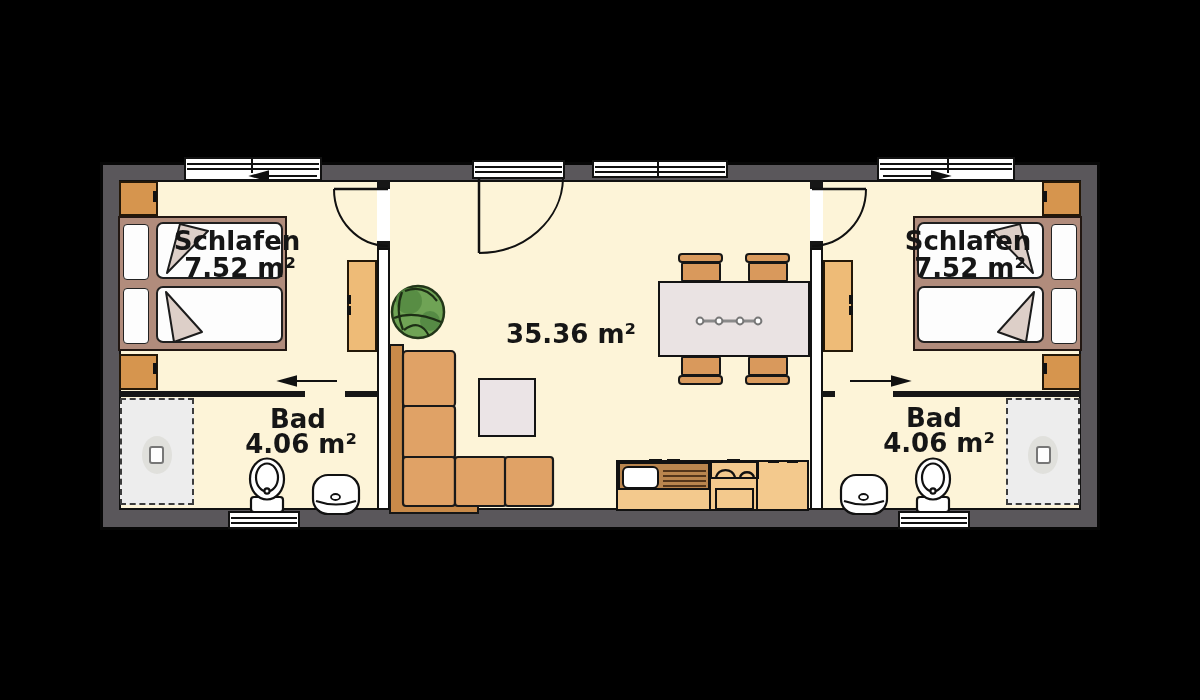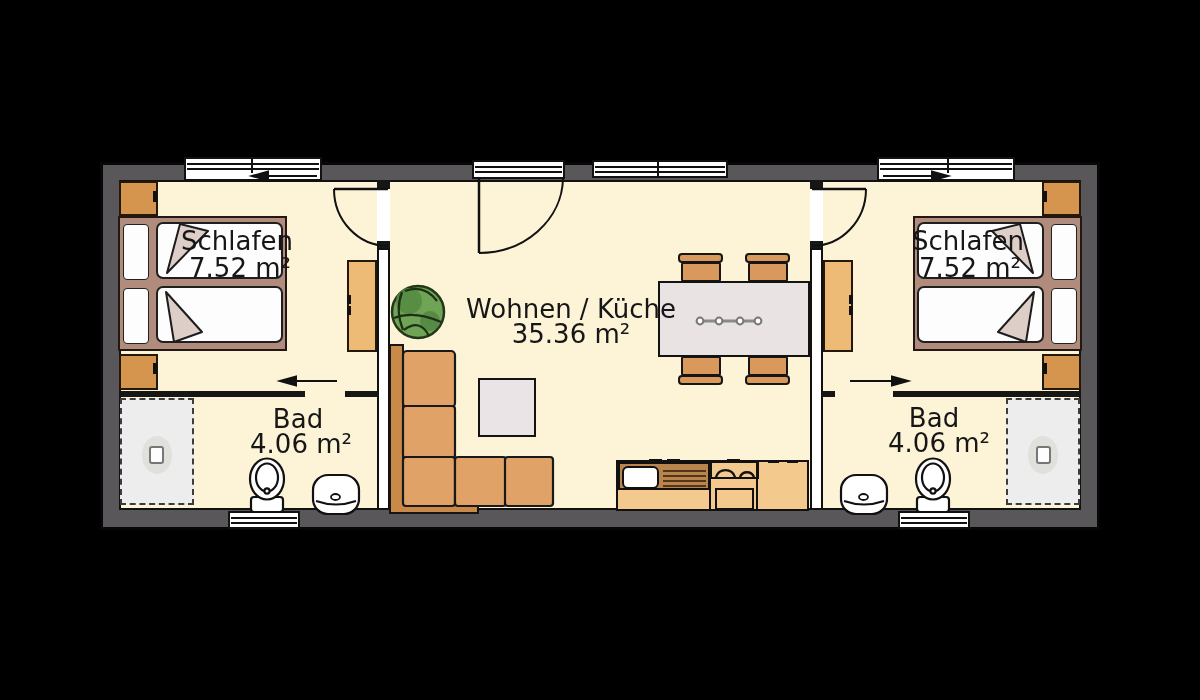--- a/index.html
+++ b/index.html
@@ -4,21 +4,21 @@
 <style>
   :root{
     --background:#000; --wall:#5a575b; --line:#111; --floor:#fdf4d8;
     --bed_frame:#b18c7c; --mattress:#fdfdfd; --blanket:#ddcfc8;
     --wardrobe:#d6954e; --dresser:#eebb77; --sofa_back:#c98a49; --sofa_seat:#e0a266;
     --chair:#d9995c; --table:#eae3e3; --coffee_table:#ebe4e6;
     --kitchen:#f3c98d; --kitchen_dark:#b9854e; --shower:#ededed; --plant:#6fa355;
   }
   html,body{margin:0;padding:0;background:var(--background);}
   #stage{position:relative;width:1200px;height:700px;background:var(--background);
-         font-family:"DejaVu Sans","Liberation Sans",sans-serif;overflow:hidden;}
+         font-family:"DejaVu Sans","Liberation Sans",sans-serif;overflow:hidden;font-weight:bold;}
   #stage *{box-sizing:border-box;}
   .abs{position:absolute;}
   .building{left:100px;top:162px;width:1000px;height:368px;background:var(--wall);
             border:3px solid #070707;}
   .floor{left:119px;top:180px;width:962px;height:330px;background:var(--floor);
          border:2.5px solid var(--line);}
   
   .iwall{background:#fff;border:2px solid var(--line);}
   .iwall-black{background:#161616;}
   .wopen{background:#fff;}
@@ -241,19 +241,18 @@
         <rect x="347" y="306" width="4" height="9"></rect>
       <rect x="849" y="295" width="4" height="9"></rect>
         <rect x="849" y="306" width="4" height="9"></rect>
     </g>
   </svg>
 
   <div class="rl" style="left:237px;top:228px;">Schlafen</div>
   <div class="rl" style="left:240px;top:255px;">7.52 m²</div>
   <div class="rl" style="left:968px;top:228px;">Schlafen</div>
   <div class="rl" style="left:970px;top:255px;">7.52 m²</div>
-  <div class="rl" style="left:571px;top:296px;">Wohnen / Küche</div>
   <div class="rl" style="left:571px;top:321px;">35.36 m²</div>
   <div class="rl" style="left:298px;top:406px;">Bad</div>
   <div class="rl" style="left:301px;top:431px;">4.06 m²</div>
   <div class="rl" style="left:934px;top:405px;">Bad</div>
   <div class="rl" style="left:939px;top:430px;">4.06 m²</div>
 </div>
 
 </body></html>

